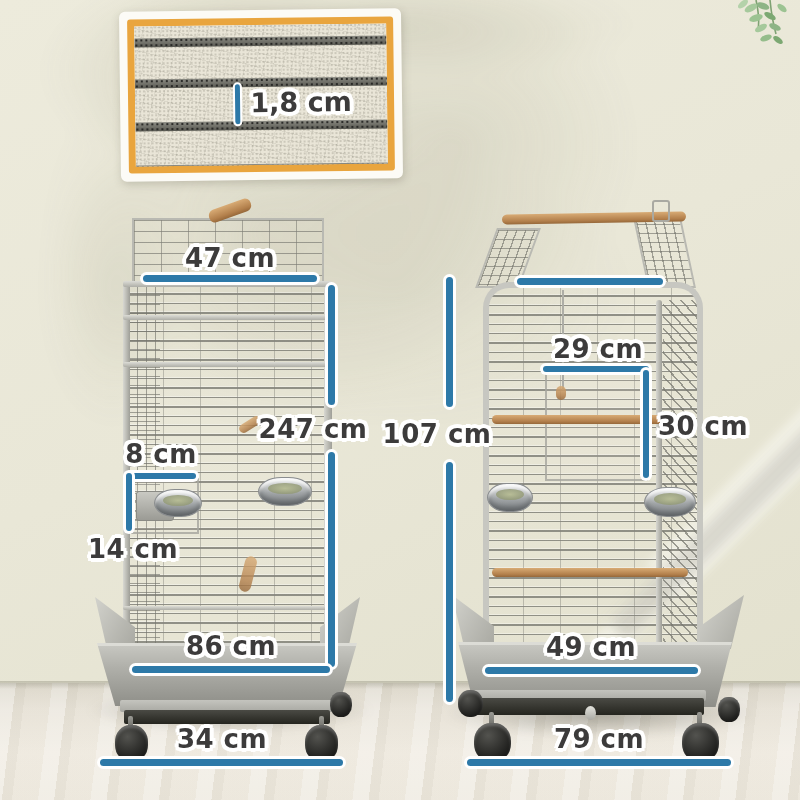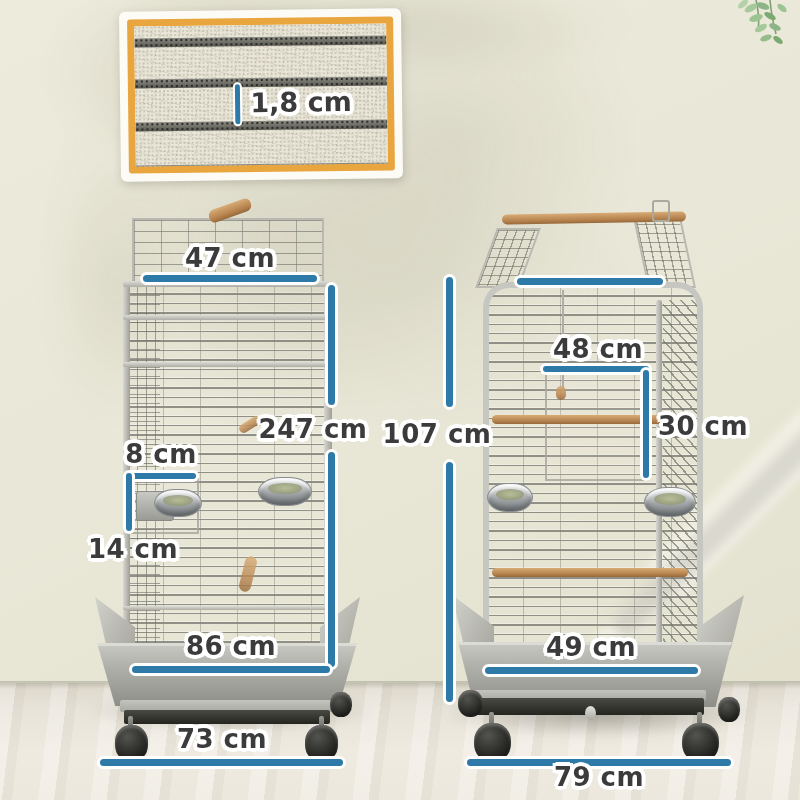--- a/index.html
+++ b/index.html
@@ -188,38 +188,38 @@
 
   <div class="mline" style="left:128px;top:473px;width:68px;height:6px;"></div>
   <div class="mline" style="left:126px;top:473px;width:6px;height:58px;"></div>
   <div class="mlab" style="left:161px;top:439px;">8 cm</div>
   <div class="mlab" style="left:133px;top:534px;">14 cm</div>
 
   <div class="mline" style="left:132px;top:666px;width:198px;height:7px;"></div>
   <div class="mlab" style="left:231px;top:631px;">86 cm</div>
 
   <div class="mline" style="left:100px;top:759px;width:243px;height:7px;"></div>
-  <div class="mlab" style="left:222px;top:724px;">73 cm</div>
+  <div class="mlab" style="left:222px;top:724px;">34 cm</div>
 
   <div class="mline" style="left:517px;top:278px;width:146px;height:7px;"></div>
 
   <div class="mline" style="left:446px;top:277px;width:7px;height:130px;"></div>
   <div class="mline" style="left:446px;top:462px;width:7px;height:240px;"></div>
   <div class="mlab" style="left:437px;top:419px;">107 cm</div>
 
   <div class="mline" style="left:543px;top:366px;width:106px;height:6px;"></div>
   <div class="mline" style="left:643px;top:370px;width:6px;height:108px;"></div>
-  <div class="mlab" style="left:598px;top:334px;">48 cm</div>
+  <div class="mlab" style="left:598px;top:334px;">29 cm</div>
   <div class="mlab" style="left:703px;top:411px;">30 cm</div>
 
   <div class="mline" style="left:485px;top:667px;width:213px;height:7px;"></div>
   <div class="mlab" style="left:591px;top:632px;">49 cm</div>
 
   <div class="mline" style="left:467px;top:759px;width:264px;height:7px;"></div>
-  <div class="mlab" style="left:599px;top:724px;margin-top:38px;">79 cm</div>
+  <div class="mlab" style="left:599px;top:724px;">79 cm</div>
 
   <div class="abs inset-card">
     <div class="inset-frame">
       <div class="inset-tex"></div>
       <div class="inset-bar" style="top:12px;"></div>
       <div class="inset-bar" style="top:53px;"></div>
       <div class="inset-bar" style="top:96px;"></div>
       <div class="inset-bar" style="top:139px;"></div>
       <div class="inset-tick"></div>
       <div class="inset-label">1,8 cm</div>

